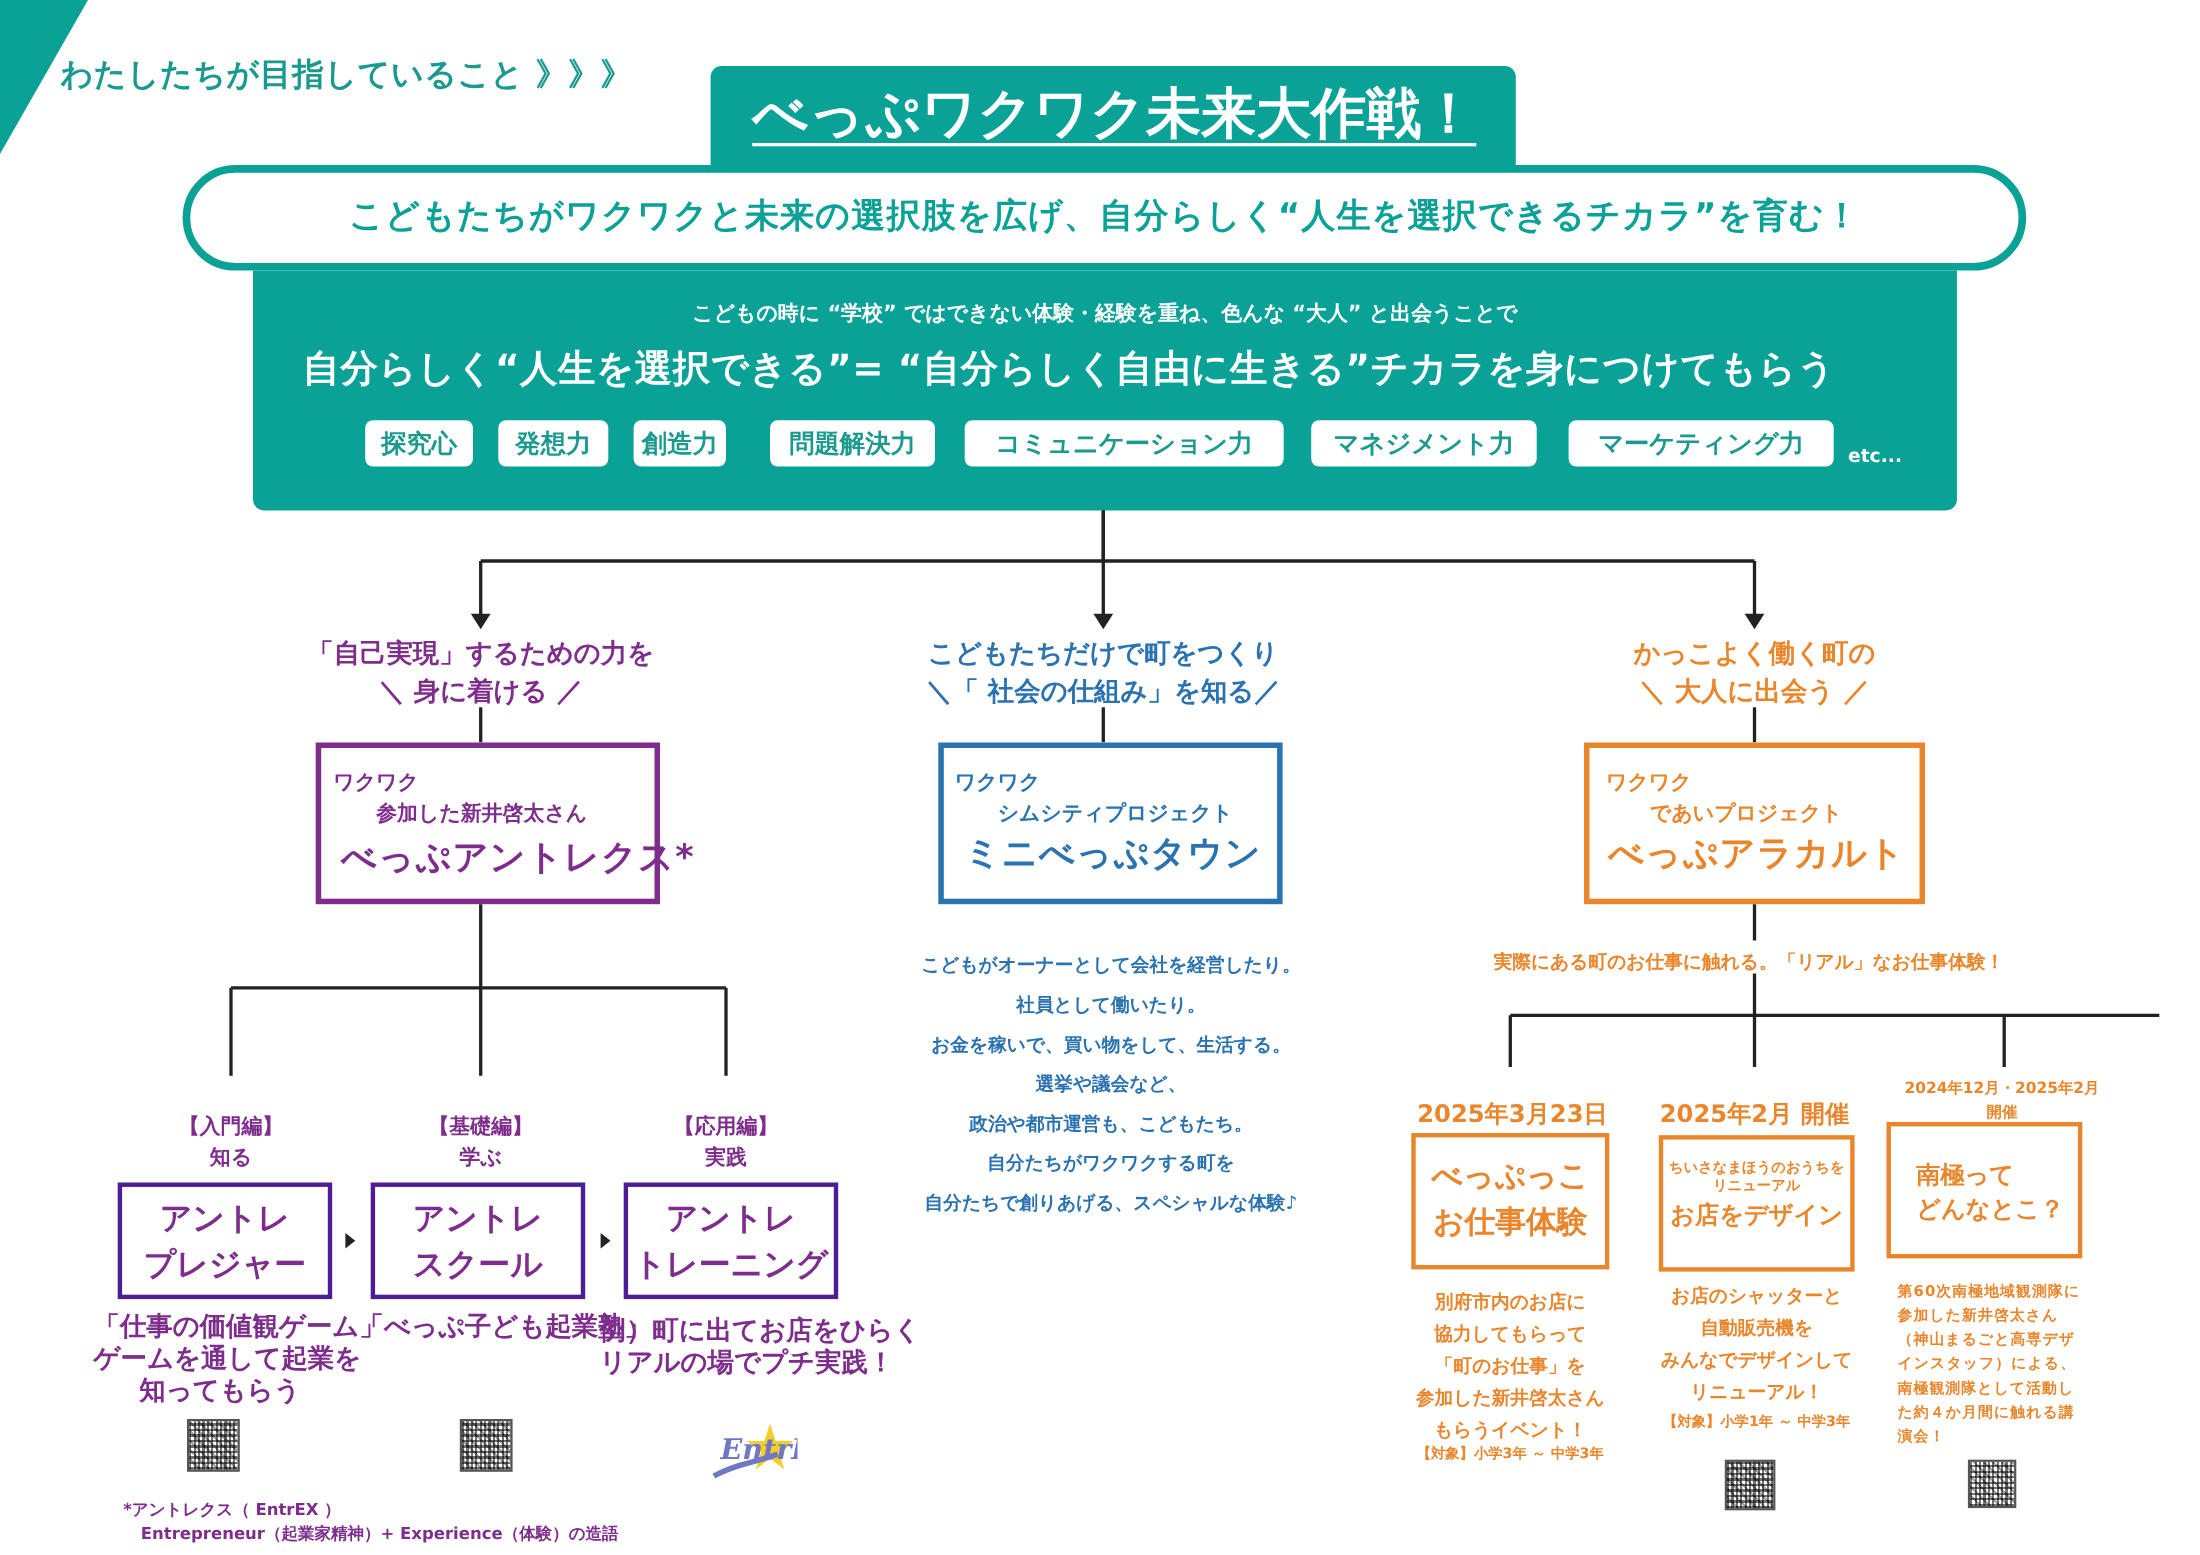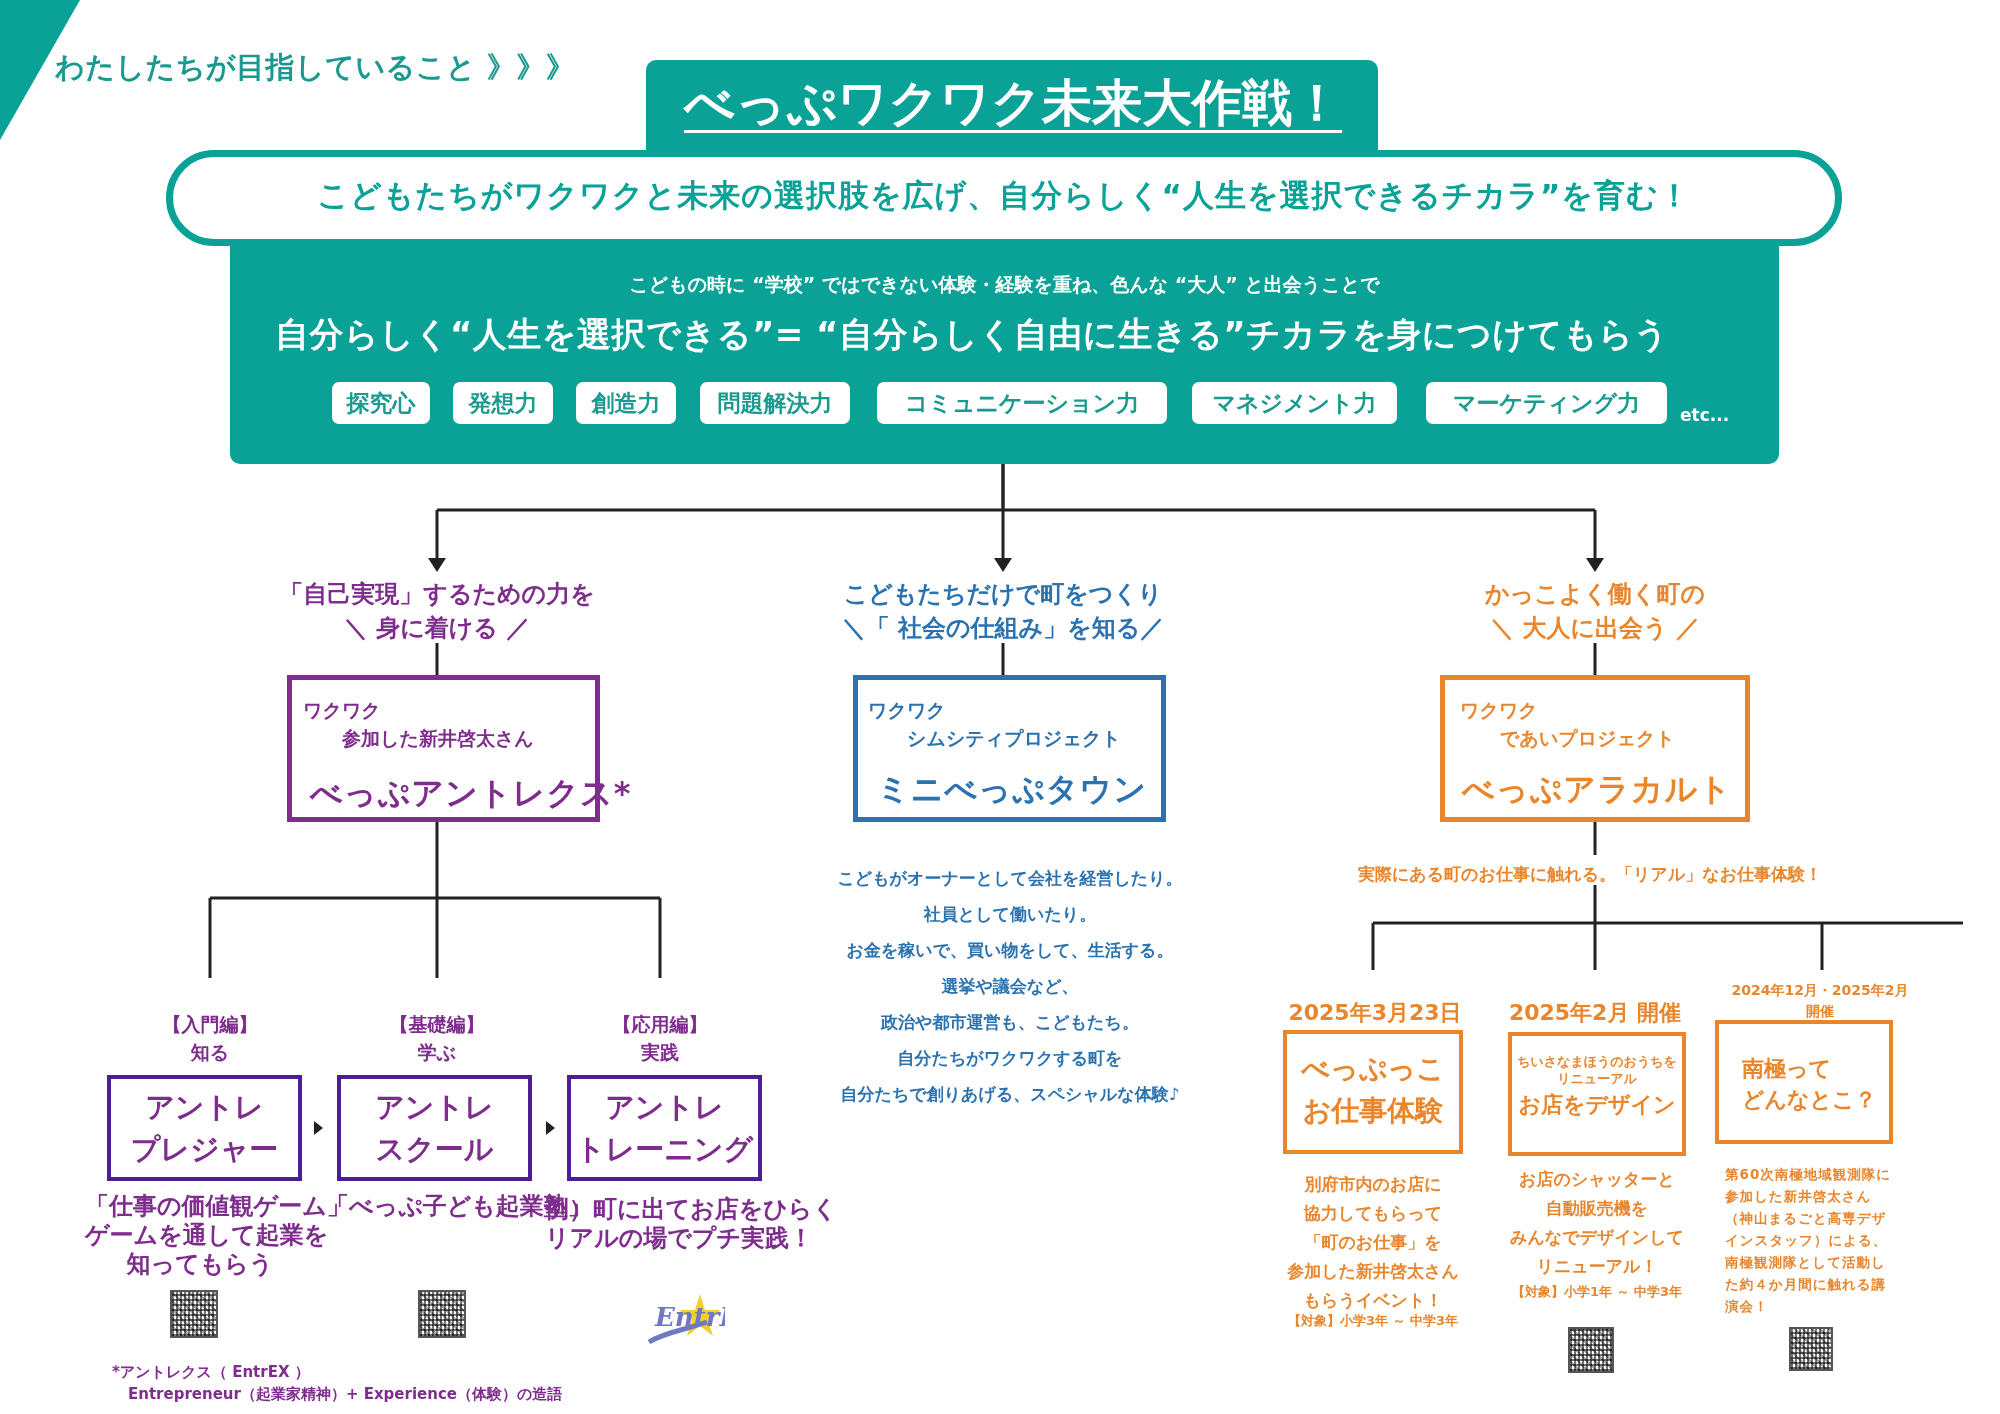--- a/index.html
+++ b/index.html
@@ -23,21 +23,21 @@
   #vision-sub { left: 230px; top: 272px; width: 1549px; text-align: center; font-size: 19px; color: #fff; white-space: nowrap; }
   #vision-main { left: 275px; top: 312px; font-size: 34px; color: #fff; white-space: nowrap; letter-spacing: 0.5px; }
   .skill { position: absolute; top: 382px; height: 42px; background: #fff; border-radius: 7px; color: #1b9a8f; font-size: 23px; display: flex; align-items: center; justify-content: center; white-space: nowrap; }
   #etc { left: 1680px; top: 405px; font-size: 17px; color: #fff; }
 
   svg.lines { position: absolute; left: 0; top: 0; width: 2000px; height: 1414px; pointer-events: none; }
 
   .branch-head { position: absolute; text-align: center; font-size: 24px; line-height: 34px; white-space: nowrap; }
   .proj-box { position: absolute; background: #fff; border: 5px solid; }
   .proj-small { position: absolute; font-size: 19px; white-space: nowrap; }
-  .proj-big { position: absolute; font-size: 32px; white-space: nowrap; letter-spacing: 1px; margin-top: 14px; }
+  .proj-big { position: absolute; font-size: 32px; white-space: nowrap; letter-spacing: 1px; }
 
   .stage-head { position: absolute; text-align: center; font-size: 19px; line-height: 28px; color: #7e2d8c; white-space: nowrap; width: 160px; }
   .stage-box { position: absolute; border: 4px solid #4c1d95; background: #fff; display: flex; flex-direction: column; align-items: center; justify-content: center; color: #7e2d8c; font-size: 29px; line-height: 42px; }
   .stage-desc { position: absolute; text-align: center; color: #7e2d8c; font-size: 24px; line-height: 29px; white-space: nowrap; }
   .arrow-tri { position: absolute; width: 0; height: 0; border-top: 7px solid transparent; border-bottom: 7px solid transparent; border-left: 9px solid #222; }
 
   .qr { position: absolute; width: 48px; height: 48px; background-color: #fff;
         background-image:
           repeating-linear-gradient(0deg, rgba(0,0,0,0.55) 0 2px, transparent 2px 5px),
           repeating-linear-gradient(90deg, rgba(0,0,0,0.55) 0 2px, transparent 2px 4px),
@@ -70,21 +70,21 @@
 
 <div id="mission-pill" class="abs"></div>
 <div id="mission-text" class="abs">こどもたちがワクワクと未来の選択肢を広げ、自分らしく“人生を選択できるチカラ”を育む！</div>
 
 <div id="vision-box" class="abs"></div>
 <div id="vision-sub" class="abs">こどもの時に “学校” ではできない体験・経験を重ね、色んな “大人” と出会うことで</div>
 <div id="vision-main" class="abs">自分らしく“人生を選択できる”= “自分らしく自由に生きる”チカラを身につけてもらう</div>
 
 <div class="skill" style="left:332px;width:98px;">探究心</div>
 <div class="skill" style="left:453px;width:100px;">発想力</div>
-<div class="skill" style="left:576px;width:100px;">創造力</div>
+<div class="skill" style="left:576px;width:84px;">創造力</div>
 <div class="skill" style="left:700px;width:150px;">問題解決力</div>
 <div class="skill" style="left:877px;width:290px;">コミュニケーション力</div>
 <div class="skill" style="left:1192px;width:205px;">マネジメント力</div>
 <div class="skill" style="left:1426px;width:241px;">マーケティング力</div>
 <div id="etc" class="abs">etc...</div>
 
 <svg class="lines" viewBox="0 0 2000 1414">
   <g stroke="#222" stroke-width="3" fill="none">
     <line x1="1003" y1="464" x2="1003" y2="510"></line>
     <line x1="437" y1="510" x2="1595" y2="510"></line>

